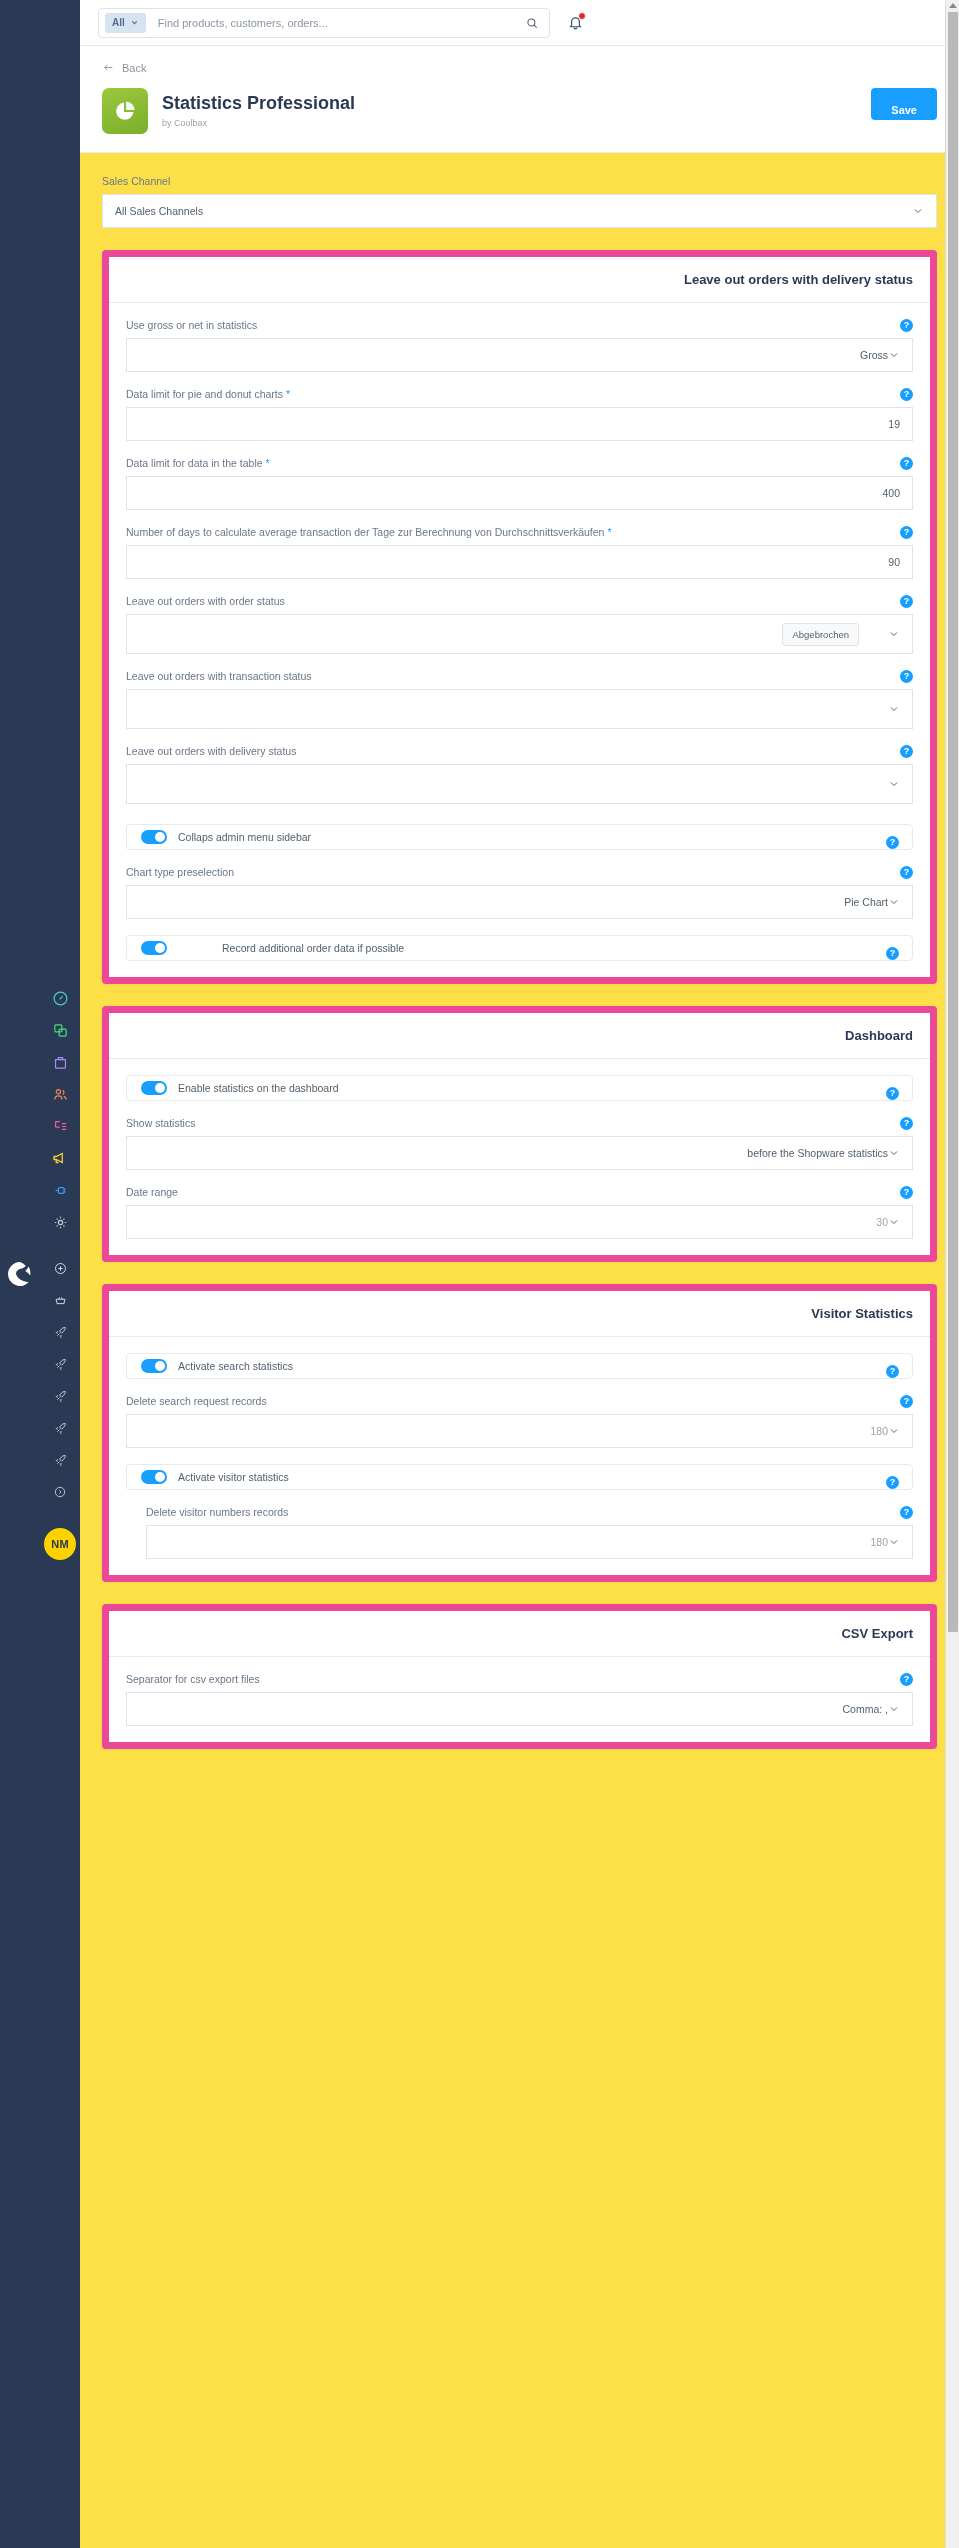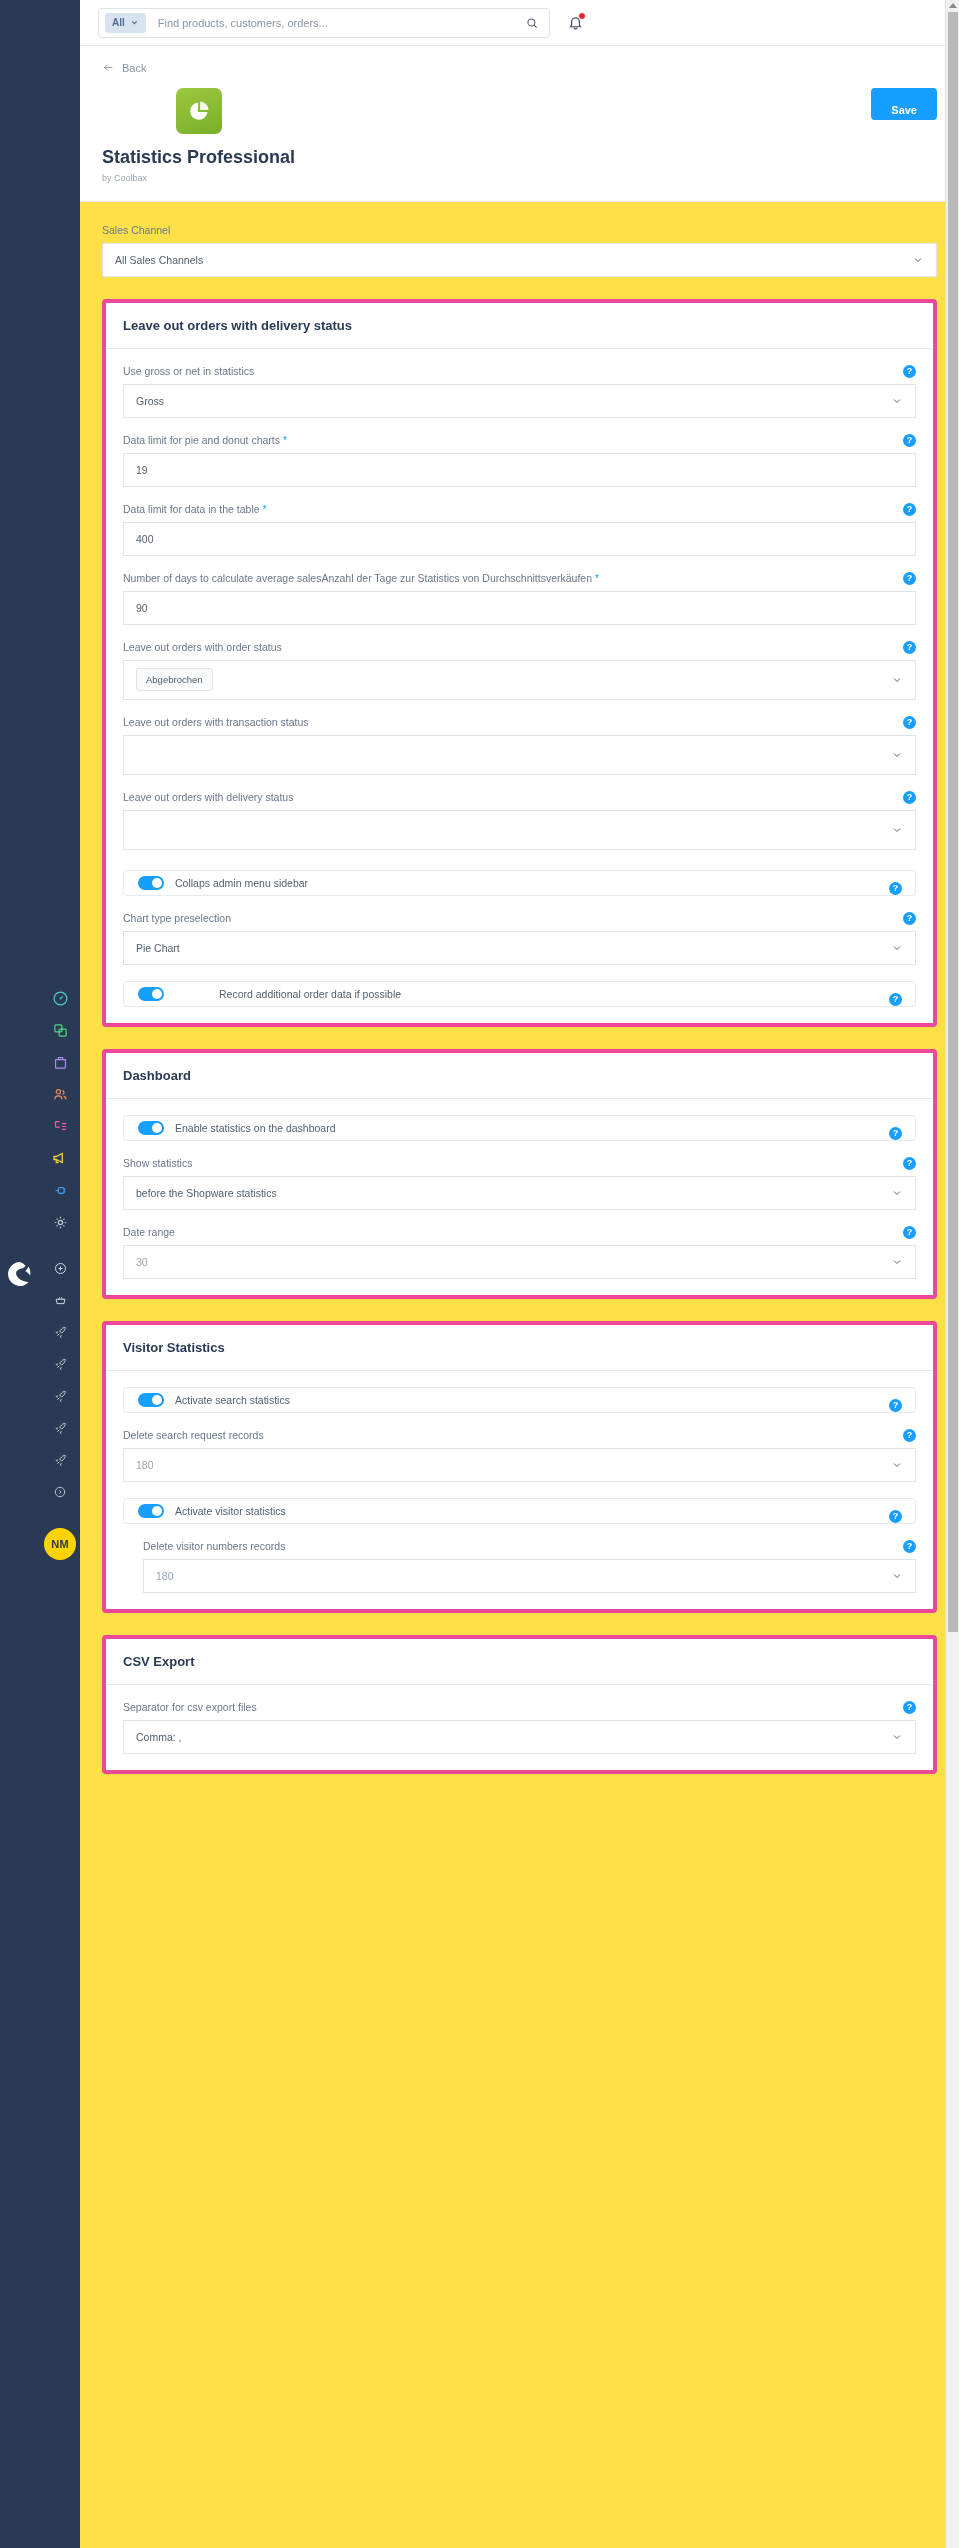--- a/index.html
+++ b/index.html
@@ -146,21 +146,21 @@
     gap: 7px;
     color: #8a949f;
     font-size: 11px;
     margin-bottom: 14px;
   }
   .title-row {
     display: flex;
     align-items: flex-start;
     justify-content: space-between;
   }
-  .app-ident { display: flex; align-items: center; gap: 14px; flex-direction: column; }
+  .app-ident { display: flex; align-items: center; gap: 14px; }
   .app-logo {
     width: 46px; height: 46px;
     border-radius: 7px;
     background: linear-gradient(160deg,#9bc83e 0%,#7aaf2b 100%);
     display:flex; align-items:center; justify-content:center;
   }
   .app-title {
     font-size: 18px;
     color: #2b3a54;
     font-weight: bold;
@@ -218,24 +218,25 @@
     flex: 1;
     font-size: 10.5px;
     color: #52606d;
   }
   .select .val.muted { color: #9aa4af; }
   .chev { color: #52606d; display:flex; align-items:center; }
 
   
   .card {
     background: #fff;
-    border: 4px solid #ec4899;
+    border: 7px solid #ec4899;
     border-radius: 4px;
     margin-bottom: 22px;
     box-shadow: 0 1px 2px rgba(0,0,0,.03);
+    text-align: right;
   }
   .card-head {
     padding: 15px 17px;
     border-bottom: 1px solid #e6eaed;
     font-size: 13px;
     font-weight: bold;
     color: #2b3a54;
   }
   .card-body { padding: 16px 17px 16px 17px; }
 
@@ -557,21 +558,21 @@
                 <span class="req">*</span>
               </div>
             <span class="help">?</span>
             <div class="textfield">
               <span class="val">400</span>
             </div>
           </div>
 
           <div class="field-block">
             <div class="field-label" style="padding-right:22px;">
-                <span>Number of days to calculate average salesAnzahl der Tage zur Statistics von Durchschnittsverkäufen</span>
+                <span>Number of days to calculate average transaction der Tage zur Berechnung von Durchschnittsverkäufen</span>
                 <span class="req">*</span>
               </div>
             <span class="help">?</span>
             <div class="textfield">
               <span class="val">90</span>
             </div>
           </div>
 
           <div class="field-block">
             <div class="field-label">Leave out orders with order status</div>

